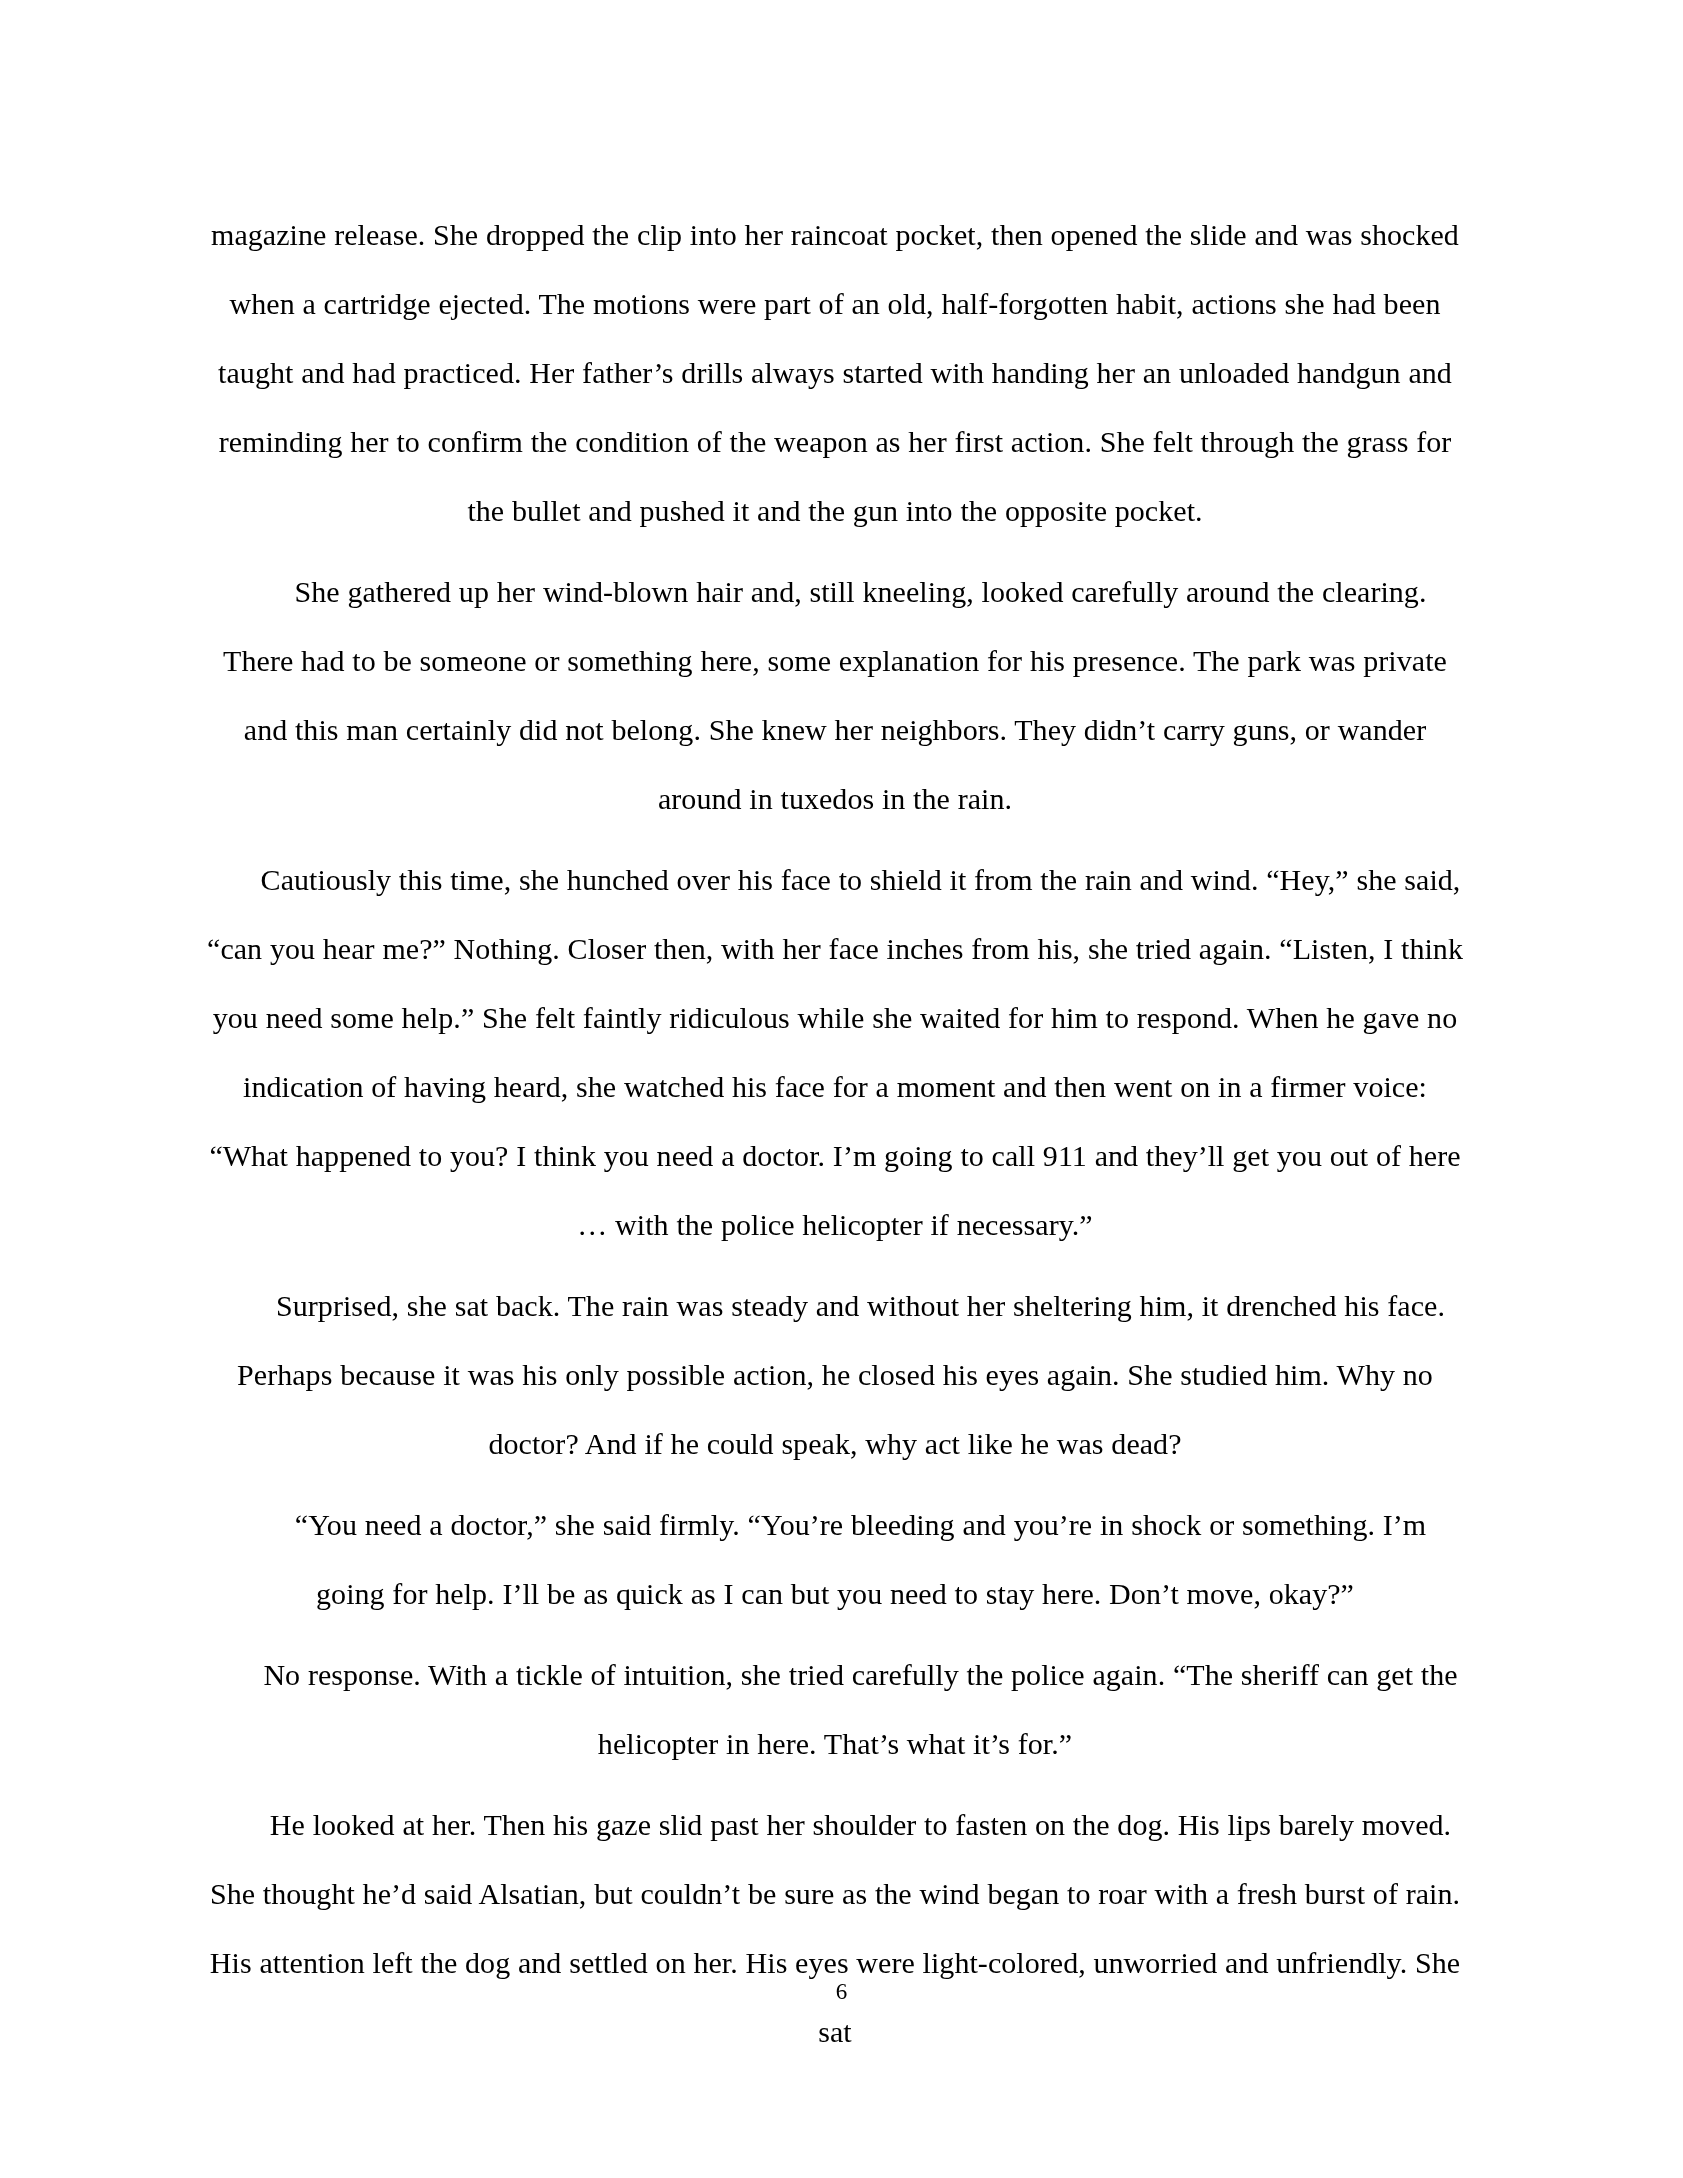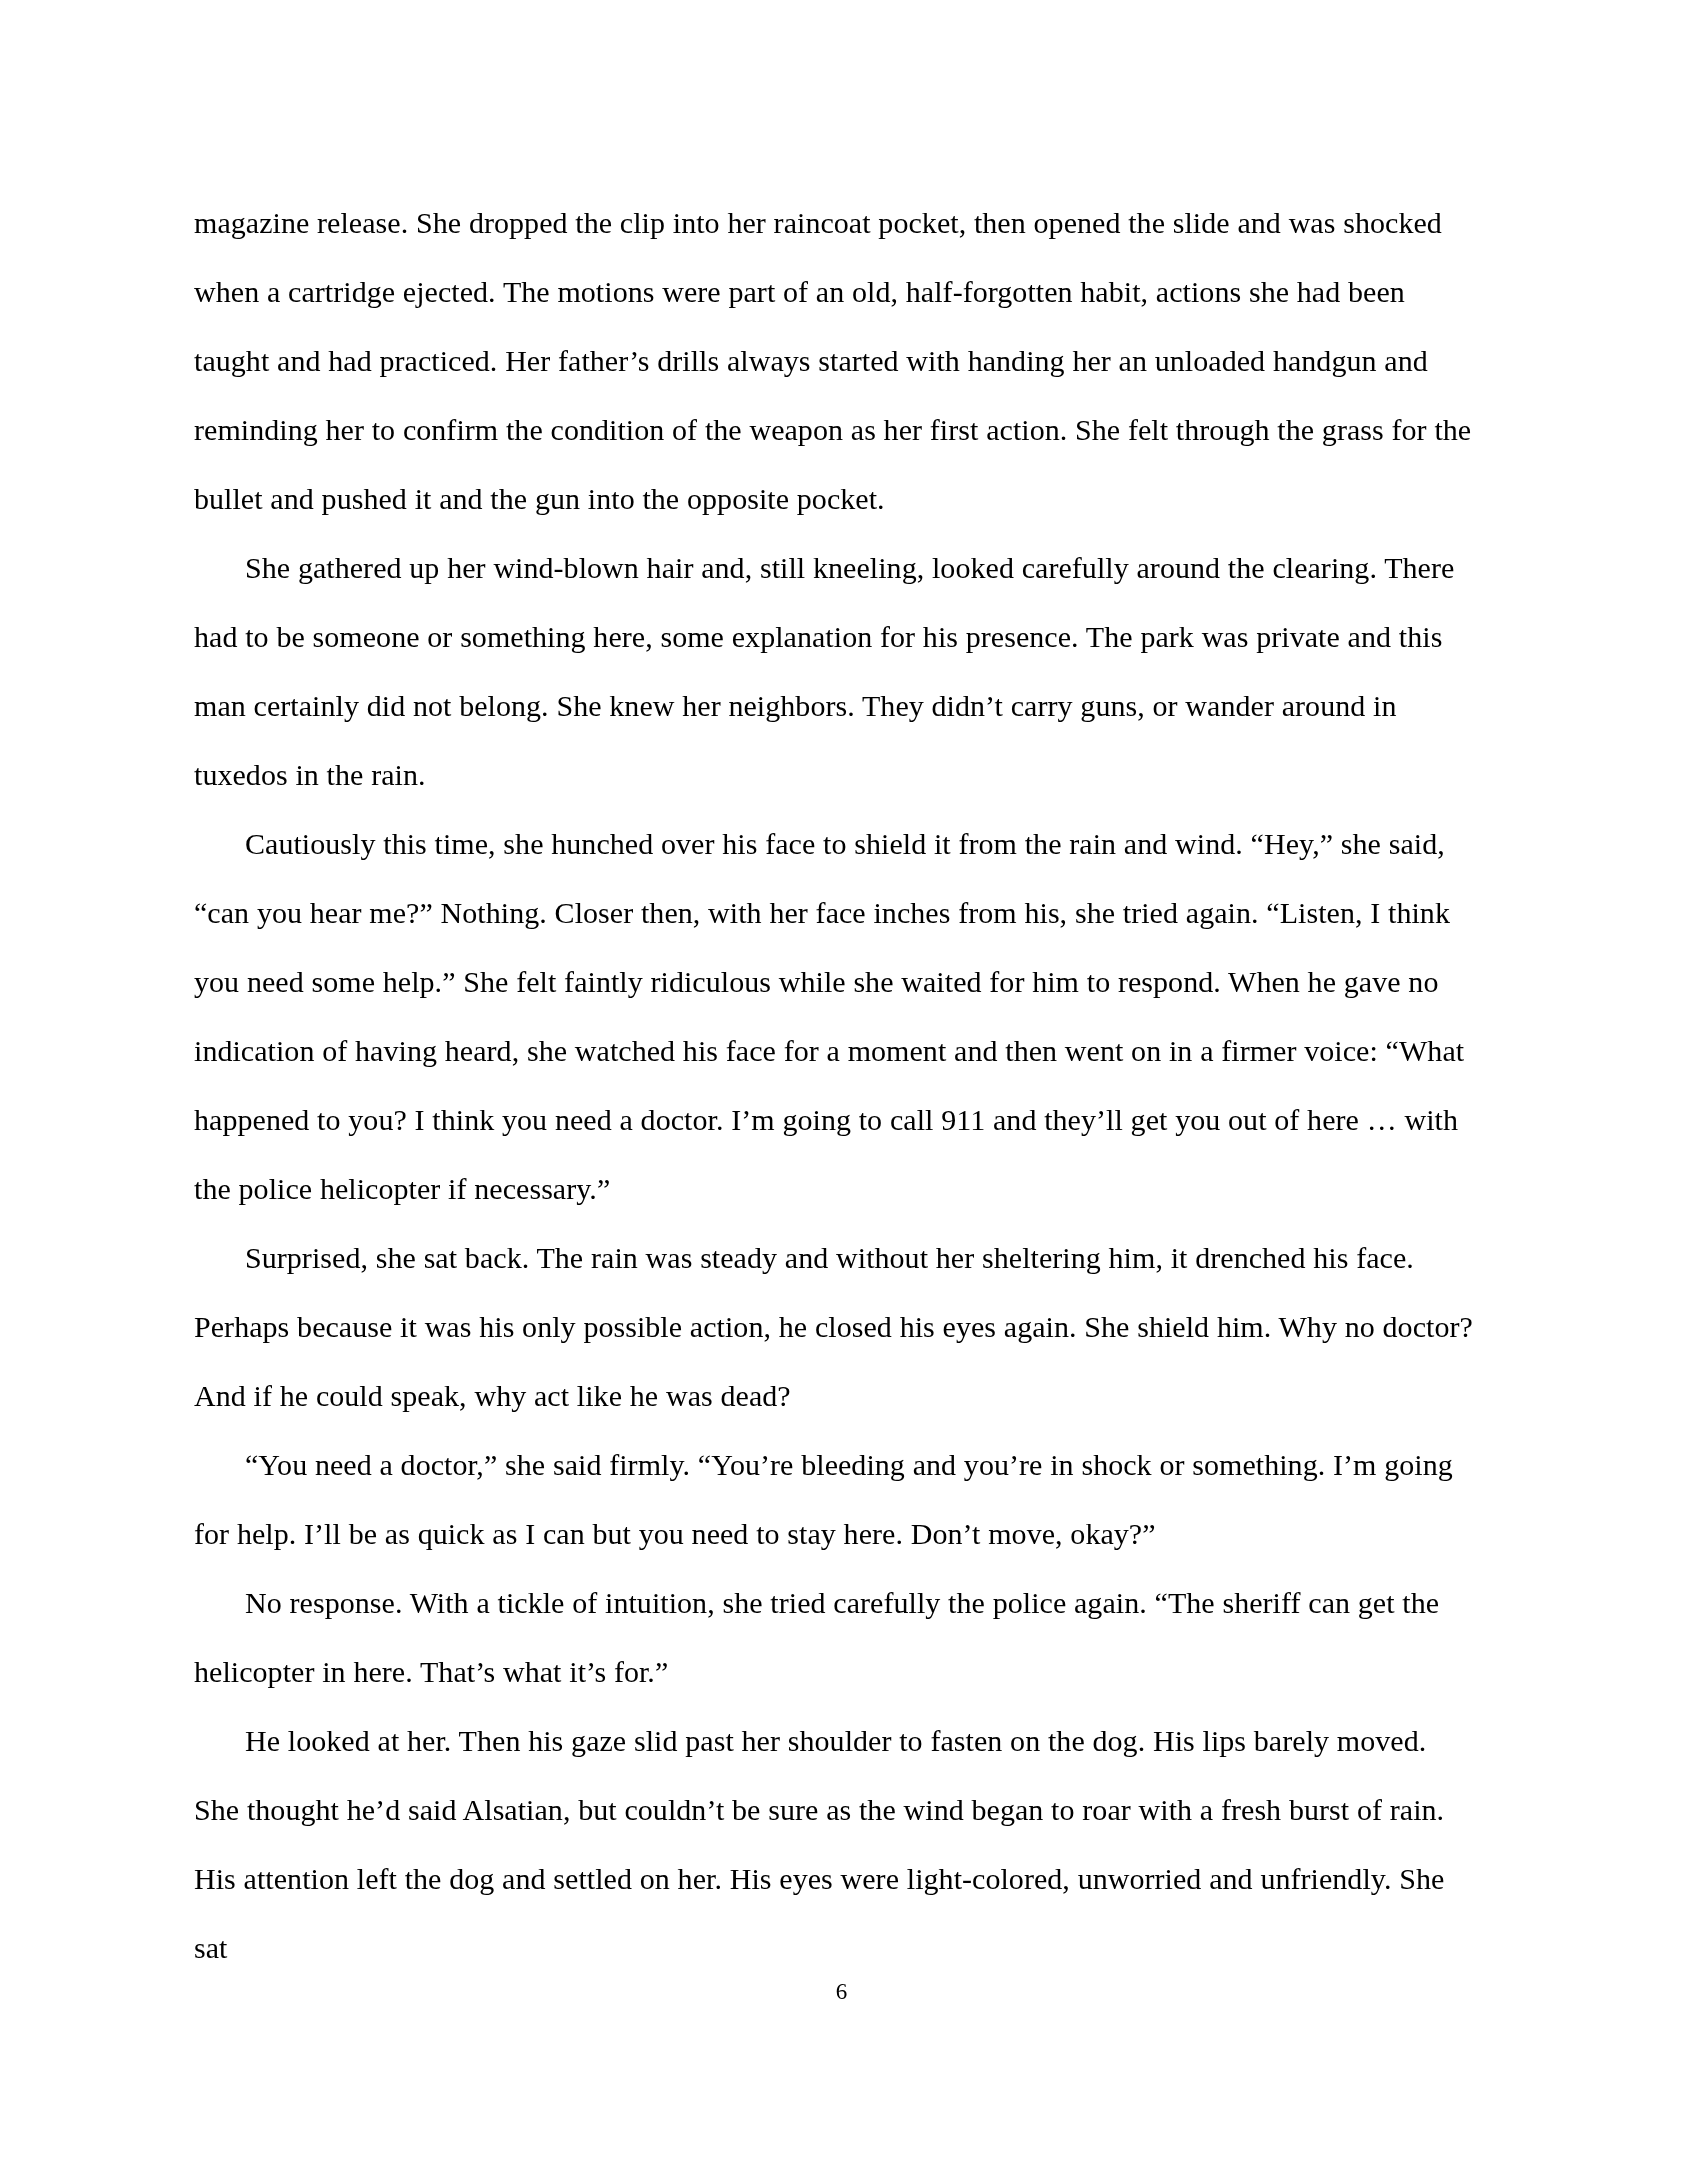--- a/index.html
+++ b/index.html
@@ -19,24 +19,24 @@
     box-sizing: border-box;
     overflow: hidden;
   }
   .page-body {
     position: absolute;
     left: 194px;
     top: 188px;
     width: 1282px;
   }
   .para {
-    margin: 0;
+    margin: 12px;
     font-size: 30px;
     line-height: 69px;
-    text-align: left;
+    text-align: center;
     letter-spacing: 0.05px;
     word-spacing: 0.2px;
     text-indent: 0;
     -webkit-font-smoothing: antialiased;
   }
   .para.indent {
     text-indent: 51px;
   }
   .page-number {
     position: absolute;
@@ -57,21 +57,21 @@
 
   <div class="page-body">
 
     <p class="para">magazine release. She dropped the clip into her raincoat pocket, then opened the slide and was shocked when a cartridge ejected. The motions were part of an old, half-forgotten habit, actions she had been taught and had practiced. Her father’s drills always started with handing her an unloaded handgun and reminding her to confirm the condition of the weapon as her first action. She felt through the grass for the bullet and pushed it and the gun into the opposite pocket.</p>
 
     <p class="para indent">She gathered up her wind-blown hair and, still kneeling, looked carefully around the clearing. There had to be someone or something here, some explanation for his presence. The park was private and this man certainly did not belong. She knew her neighbors. They didn’t carry guns, or wander around in tuxedos in the rain.</p>
 
     <p class="para indent">Cautiously this time, she hunched over his face to shield it from the rain and wind. “Hey,” she said, “can you hear me?” Nothing. Closer then, with her face inches from his, she tried again. “Listen, I think you need some help.” She felt faintly ridiculous while she waited for him to respond. When he gave no indication of having heard, she watched his face for a moment and then went on in a firmer voice: “What happened to you? I think you need a doctor. I’m going to call 911 and they’ll get you out of here … with the police helicopter if necessary.”</p>
 
 
-    <p class="para indent">Surprised, she sat back. The rain was steady and without her sheltering him, it drenched his face. Perhaps because it was his only possible action, he closed his eyes again. She shield him. Why no doctor? And if he could speak, why act like he was dead?</p>
+    <p class="para indent">Surprised, she sat back. The rain was steady and without her sheltering him, it drenched his face. Perhaps because it was his only possible action, he closed his eyes again. She studied him. Why no doctor? And if he could speak, why act like he was dead?</p>
 
     <p class="para indent">“You need a doctor,” she said firmly. “You’re bleeding and you’re in shock or something. I’m going for help. I’ll be as quick as I can but you need to stay here. Don’t move, okay?”</p>
 
     <p class="para indent">No response. With a tickle of intuition, she tried carefully the police again. “The sheriff can get the helicopter in here. That’s what it’s for.”</p>
 
     <p class="para indent">He looked at her. Then his gaze slid past her shoulder to fasten on the dog. His lips barely moved. She thought he’d said Alsatian, but couldn’t be sure as the wind began to roar with a fresh burst of rain. His attention left the dog and settled on her. His eyes were light-colored, unworried and unfriendly. She sat</p>
 
   </div>
 
   <div class="page-number">6</div>

